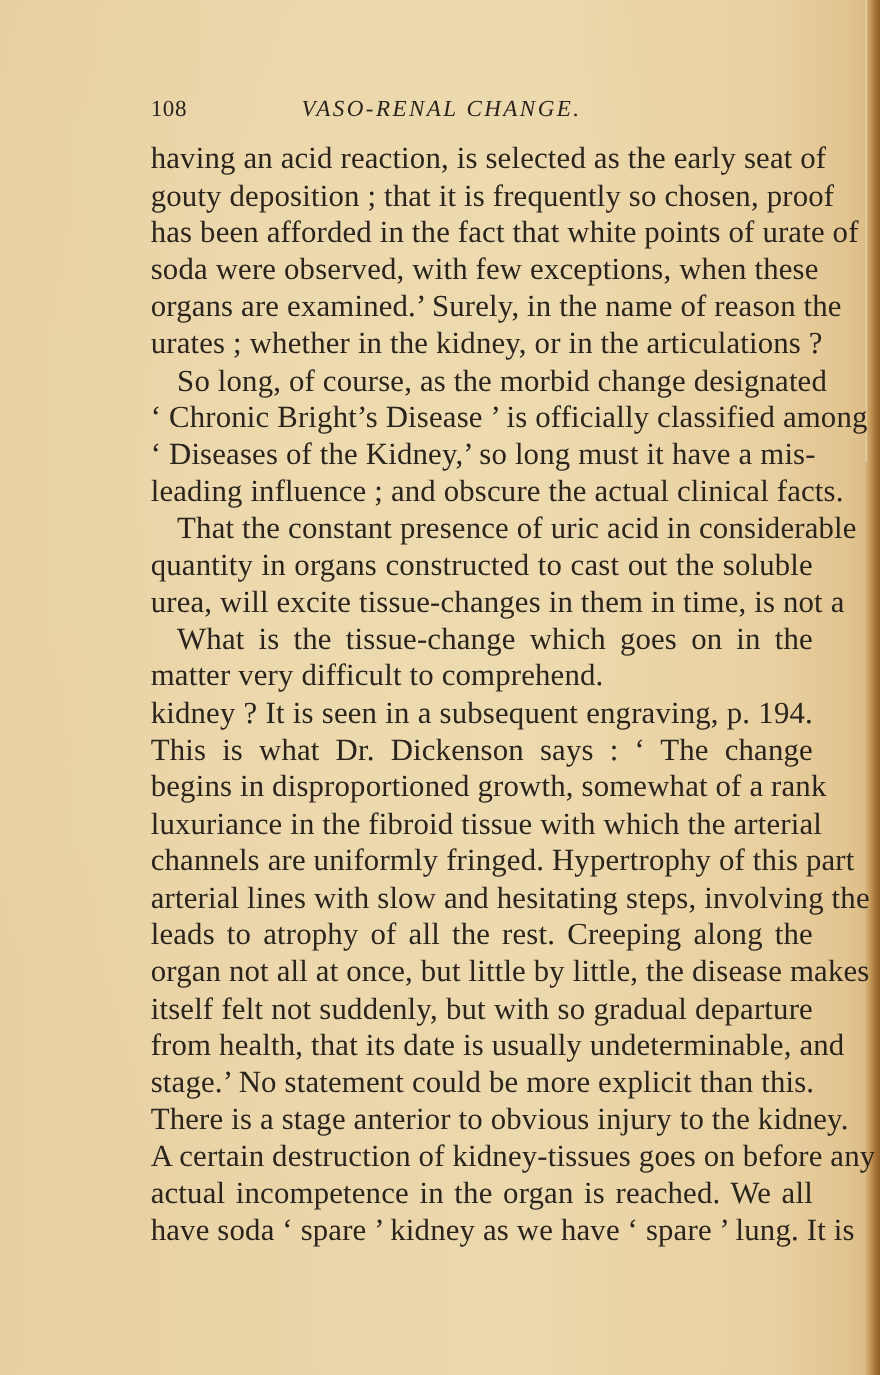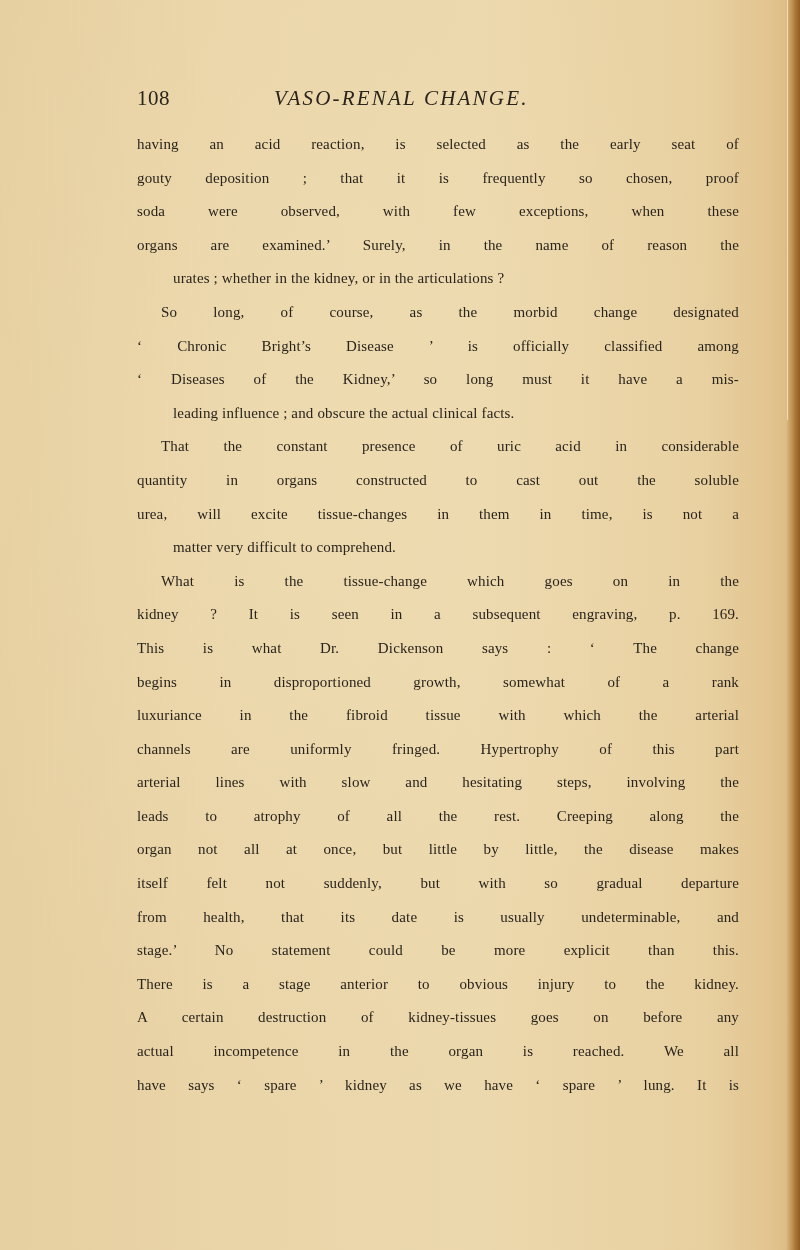--- a/index.html
+++ b/index.html
@@ -61,65 +61,66 @@
     }
     .body-text {
       position: absolute;
       left: 137px;
       top: 128px;
       width: 602px;
     }
     .line {
       height: 33.6px;
       line-height: 33.6px;
-      font-size: 15px;
+      font-size: 28px;
       white-space: nowrap;
       text-align: justify;
       text-align-last: justify;
       letter-spacing: 0.15px;
     }
     .line.indent { padding-left: 24px; }
-    .line.last { text-align-last: left; margin-left: 36px; }
+    .line.last { text-align-last: left; }
   </style>
 </head>
 <body>
 
 <div class="page">
   <div class="gutter-shadow"></div>
   <div class="gutter-line"></div>
 
   <div class="header">
     <span class="page-number">108</span>
     <span class="running-head">VASO-RENAL CHANGE.</span>
   </div>
 
   <div class="body-text">
     <div class="line">having an acid reaction, is selected as the early seat of</div>
     <div class="line">gouty deposition ; that it is frequently so chosen, proof</div>
+    <div class="line">has been afforded in the fact that white points of urate of</div>
     <div class="line">soda were observed, with few exceptions, when these</div>
     <div class="line">organs are examined.’ Surely, in the name of reason the</div>
     <div class="line last">urates ; whether in the kidney, or in the articulations ?</div>
     <div class="line indent">So long, of course, as the morbid change designated</div>
     <div class="line">‘ Chronic Bright’s Disease ’ is officially classified among</div>
     <div class="line">‘ Diseases of the Kidney,’ so long must it have a mis-</div>
     <div class="line last">leading influence ; and obscure the actual clinical facts.</div>
     <div class="line indent">That the constant presence of uric acid in considerable</div>
     <div class="line">quantity in organs constructed to cast out the soluble</div>
     <div class="line">urea, will excite tissue-changes in them in time, is not a</div>
+    <div class="line indent">What is the tissue-change which goes on in the</div>
     <div class="line last">matter very difficult to comprehend.</div>
-    <div class="line indent">What is the tissue-change which goes on in the</div>
-    <div class="line">kidney ? It is seen in a subsequent engraving, p. 169.</div>
+    <div class="line">kidney ? It is seen in a subsequent engraving, p. 194.</div>
     <div class="line">This is what Dr. Dickenson says : ‘ The change</div>
     <div class="line">begins in disproportioned growth, somewhat of a rank</div>
     <div class="line">luxuriance in the fibroid tissue with which the arterial</div>
     <div class="line">channels are uniformly fringed. Hypertrophy of this part</div>
     <div class="line">arterial lines with slow and hesitating steps, involving the</div>
     <div class="line">leads to atrophy of all the rest. Creeping along the</div>
     <div class="line">organ not all at once, but little by little, the disease makes</div>
     <div class="line">itself felt not suddenly, but with so gradual departure</div>
     <div class="line">from health, that its date is usually undeterminable, and</div>
     <div class="line">stage.’ No statement could be more explicit than this.</div>
     <div class="line">There is a stage anterior to obvious injury to the kidney.</div>
     <div class="line">A certain destruction of kidney-tissues goes on before any</div>
     <div class="line">actual incompetence in the organ is reached. We all</div>
-    <div class="line">have says ‘ spare ’ kidney as we have ‘ spare ’ lung. It is</div>
+    <div class="line">have soda ‘ spare ’ kidney as we have ‘ spare ’ lung. It is</div>
   </div>
 </div>
 
 </body></html>

